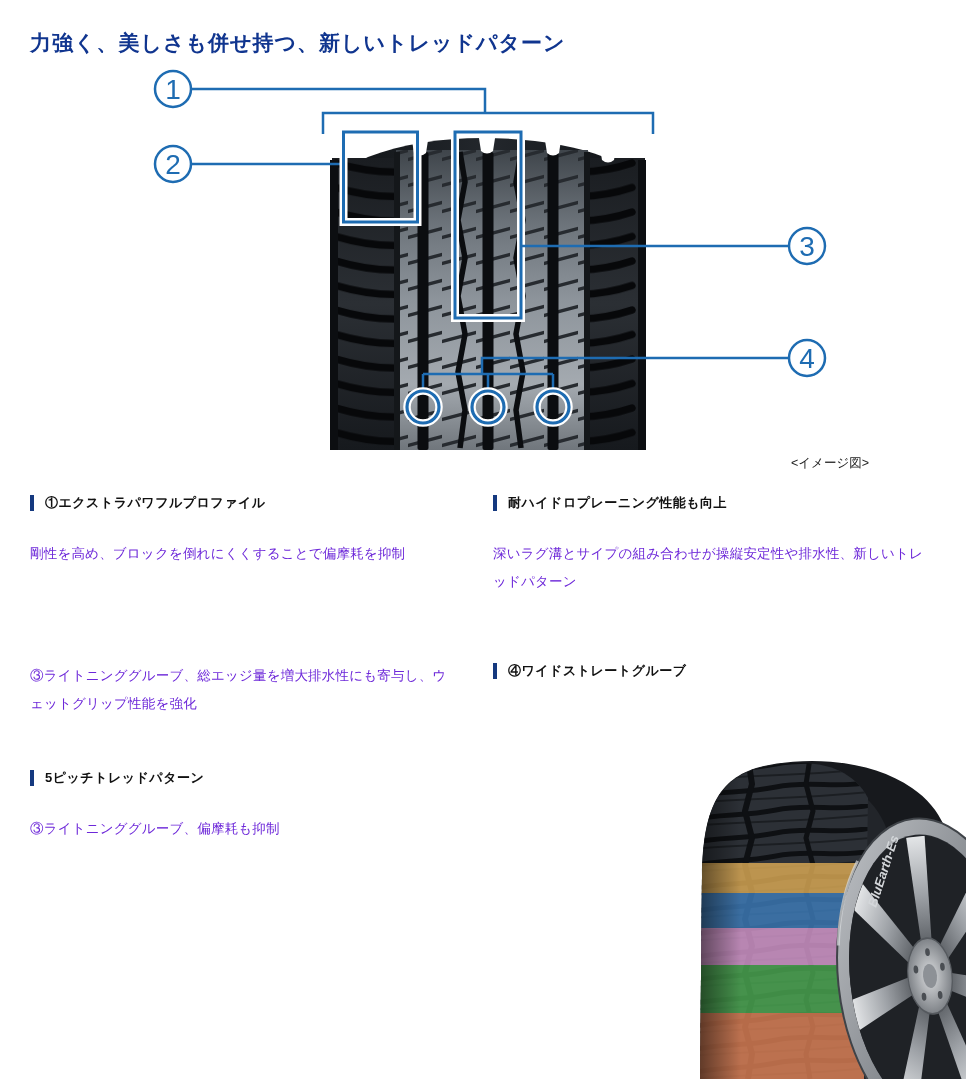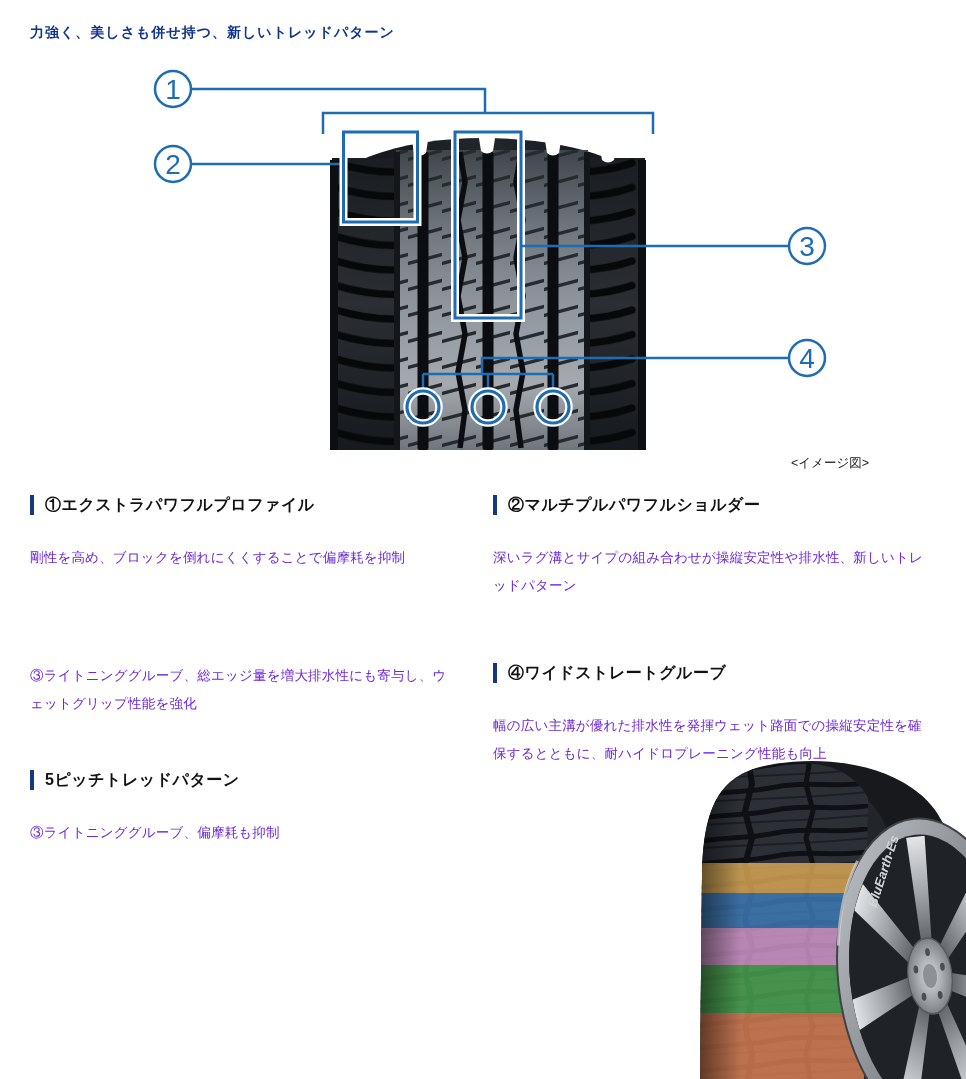--- a/index.html
+++ b/index.html
@@ -1,23 +1,23 @@
 <!DOCTYPE html>
 <html><head>
 <meta charset="utf-8">
 <style>
   html,body{margin:0;padding:0;}
   body{font-family:"Liberation Sans",sans-serif;background:#fff;}
   .page{position:relative;width:966px;height:1079px;background:#fff;overflow:hidden;}
-  .page-title{position:absolute;left:30px;top:12px;font-size:14px;font-weight:bold;
+  .page-title{position:absolute;left:30px;top:12px;font-size:21px;font-weight:bold;
     color:#10358f;letter-spacing:1px;white-space:nowrap;}
   .diagram-svg{position:absolute;left:0;top:60px;width:966px;height:415px;}
   .tire2-svg{position:absolute;left:690px;top:758px;width:276px;height:321px;}
   .feature{position:absolute;width:428px;}
-  .feature h3{margin:0;font-size:16px;font-weight:bold;color:#111;
+  .feature h3{margin:0;font-size:13px;font-weight:bold;color:#111;
     border-left:4px solid #15397f;padding-left:11px;line-height:1.25;letter-spacing:.5px;}
   .feature p{margin:29px 0 0 0;font-size:13.5px;color:#6d28d9;line-height:28px;
     letter-spacing:.2px;overflow-wrap:anywhere;line-break:anywhere;}
   .f1{left:30px;top:495px;}
   .f2{left:493px;top:495px;width:436px;}
   .f3{left:30px;top:633px;}
   .f4{left:493px;top:633px;width:436px;margin-top:30px;}
   .f5{left:30px;top:770px;}
   .co{stroke:#1e6cb2;fill:none;stroke-width:2.5;}
   .co-num{fill:#1e6cb2;font-size:28px;font-family:"Liberation Sans",sans-serif;}
@@ -124,29 +124,28 @@
     </g>
 
     <text x="869" y="407" text-anchor="end" font-size="12.5" fill="#222">&lt;イメージ図&gt;</text>
   </svg>
 
   <div class="feature f1">
     <h3>①エクストラパワフルプロファイル</h3>
     <p>剛性を高め、ブロックを倒れにくくすることで偏摩耗を抑制</p>
   </div>
   <div class="feature f2">
-    <h3>②マルチプルパワフルショルダー</h3>
+    <h3>耐ハイドロプレーニング性能も向上</h3>
     <p>深いラグ溝とサイプの組み合わせが操縦安定性や排水性、新しいトレッドパターン</p>
   </div>
   <div class="feature f3">
     <p>③ライトニンググルーブ、総エッジ量を増大排水性にも寄与し、ウェットグリップ性能を強化</p>
   </div>
   <div class="feature f4">
     <h3>④ワイドストレートグルーブ</h3>
-    <p>幅の広い主溝が優れた排水性を発揮ウェット路面での操縦安定性を確保するとともに、耐ハイドロプレーニング性能も向上</p>
   </div>
   <div class="feature f5">
     <h3>5ピッチトレッドパターン</h3>
     <p>③ライトニンググルーブ、偏摩耗も抑制</p>
   </div>
 
   <svg class="tire2-svg" viewBox="0 0 276 321">
     <defs>
       <clipPath id="treadClip">
         <path d="M12,118 C13,52 28,20 72,9 C118,-1 160,6 178,40 L174,321 L10,321 Z"></path>

